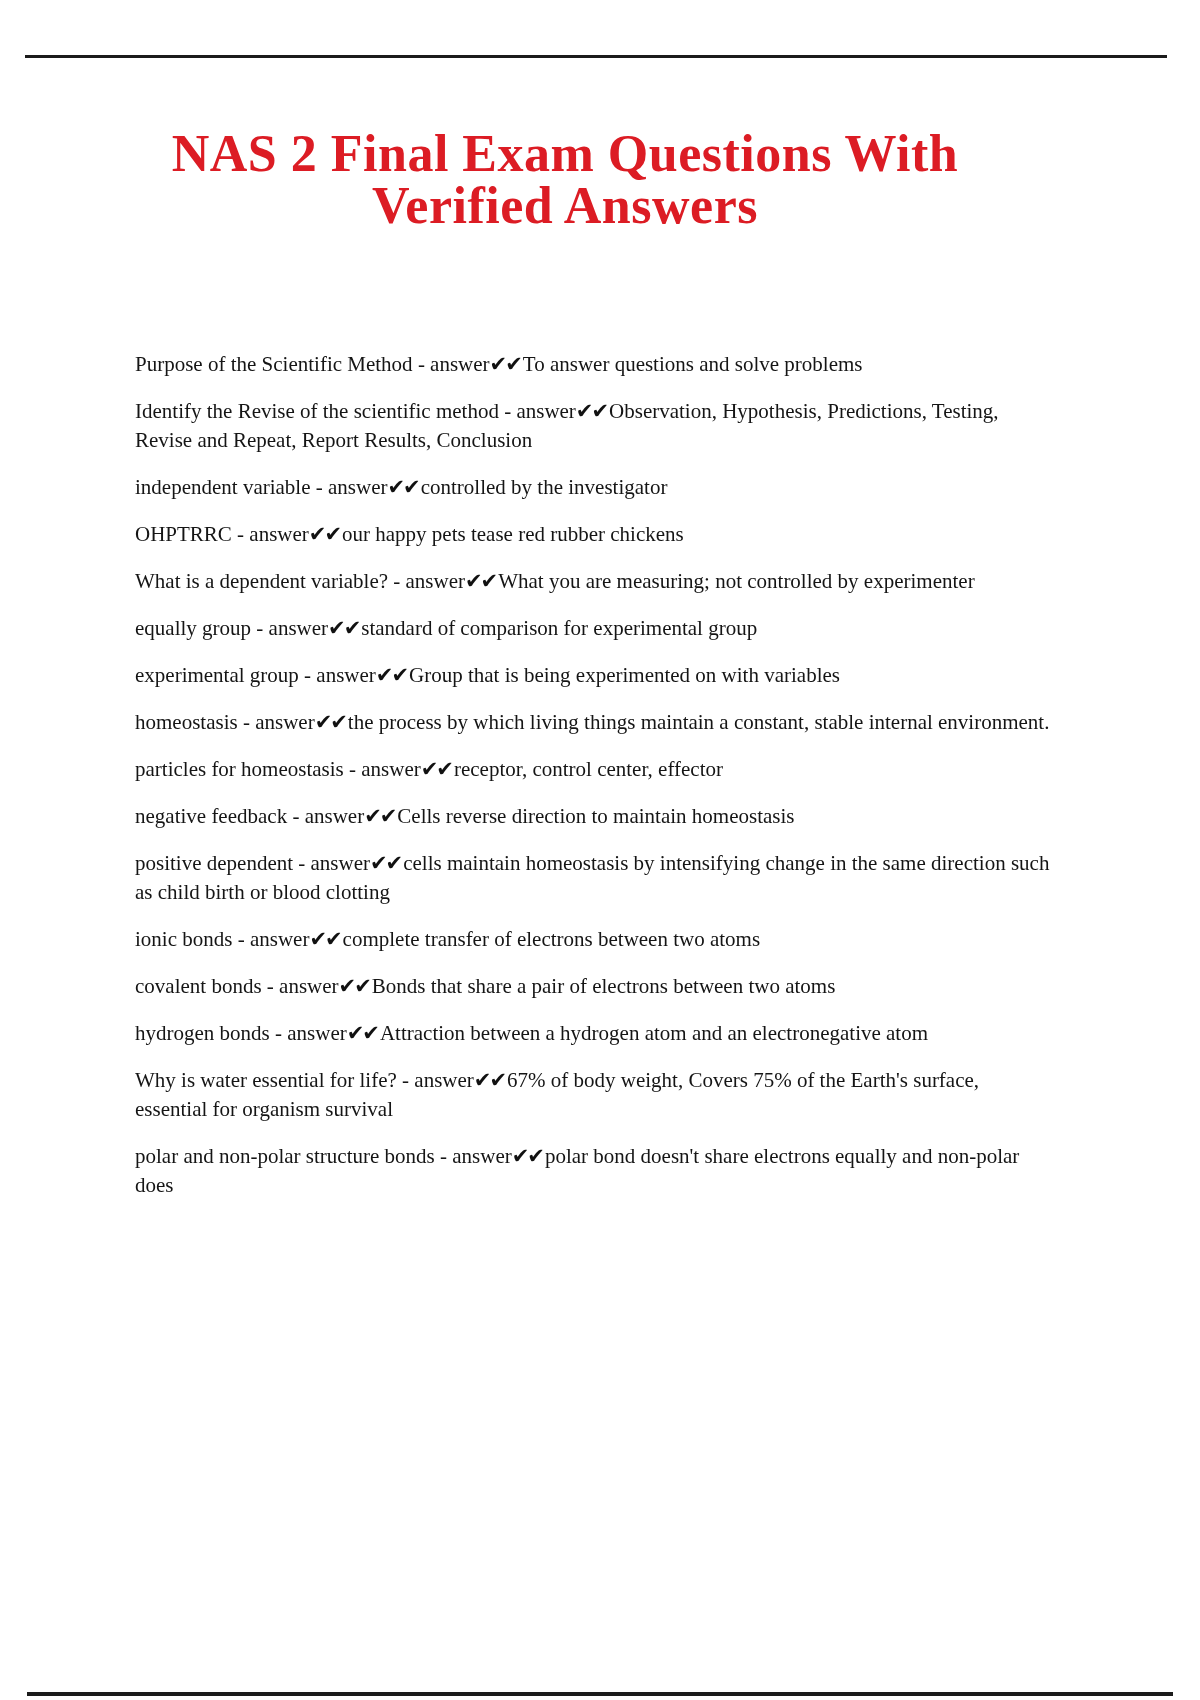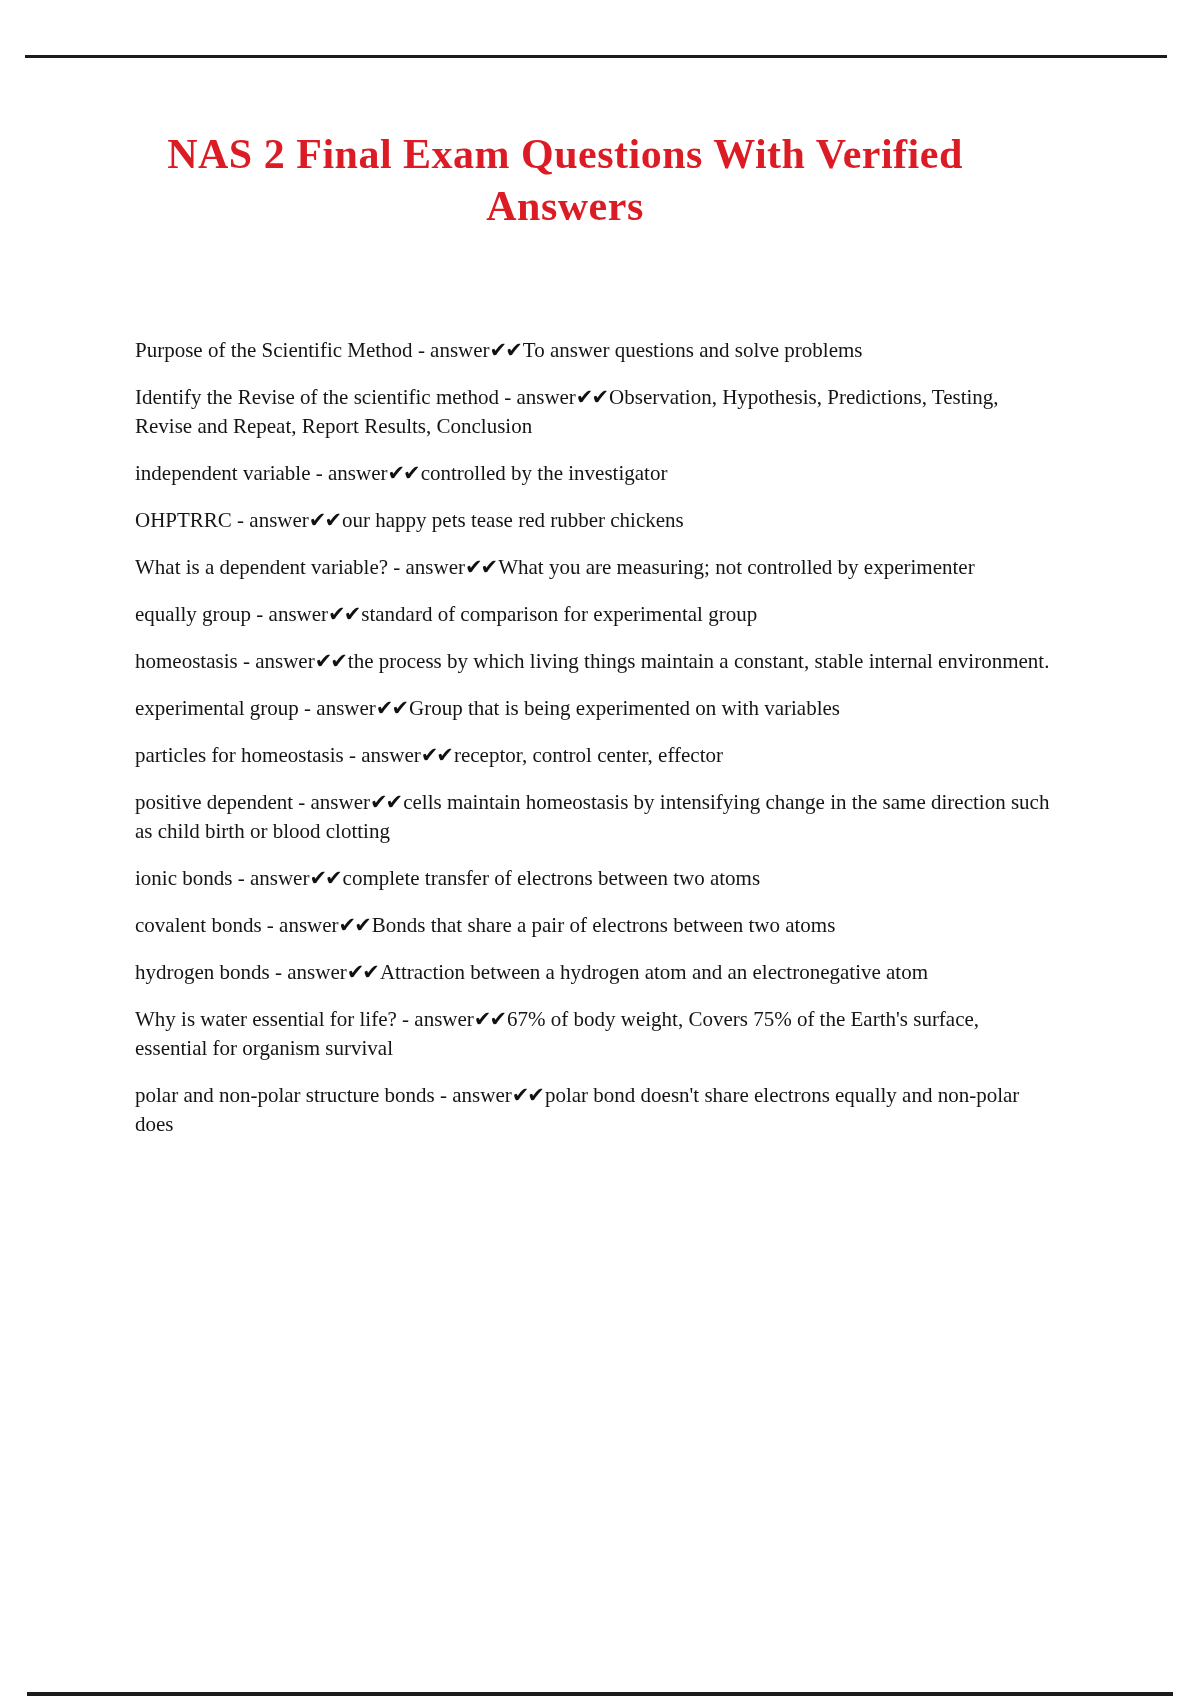--- a/index.html
+++ b/index.html
@@ -34,28 +34,28 @@
     height: 4px;
   }
   .doc-title {
     position: absolute;
     top: 128px;
     left: 100px;
     width: 930px;
     margin: 0;
     text-align: center;
     font-weight: bold;
-    font-size: 42px;
+    font-size: 52px;
     line-height: 52px;
     color: #dc1c24;
     letter-spacing: 0.5px;
   }
   .content {
     position: absolute;
-    top: 336px;
+    top: 350px;
     left: 135px;
     width: 915px;
   }
   .qa {
     margin: 0 0 18px 0;
     font-size: 21px;
     line-height: 29px;
     color: #151515;
     text-align: left;
   }
@@ -82,26 +82,27 @@
   <p class="qa"><span>Identify the Revise of the scientific method</span><span> - answer</span><span class="checks">✔✔</span><span>Observation, Hypothesis, Predictions, Testing, Revise and Repeat, Report Results, Conclusion</span></p>
 
   <p class="qa"><span>independent variable</span><span> - answer</span><span class="checks">✔✔</span><span>controlled by the investigator</span></p>
 
   <p class="qa"><span>OHPTRRC</span><span> - answer</span><span class="checks">✔✔</span><span>our happy pets tease red rubber chickens</span></p>
 
   <p class="qa"><span>What is a dependent variable?</span><span> - answer</span><span class="checks">✔✔</span><span>What you are measuring; not controlled by experimenter</span></p>
 
   <p class="qa"><span>equally group</span><span> - answer</span><span class="checks">✔✔</span><span>standard of comparison for experimental group</span></p>
 
+  <p class="qa"><span>experimental group</span><span> - answer</span><span class="checks">✔✔</span><span>Group that is being experimented on with variables</span></p>
+
   <p class="qa"><span>homeostasis</span><span> - answer</span><span class="checks">✔✔</span><span>the process by which living things maintain a constant, stable internal environment.</span></p>
-
-  <p class="qa"><span>experimental group</span><span> - answer</span><span class="checks">✔✔</span><span>Group that is being experimented on with variables</span></p>
 
   <p class="qa"><span>particles for homeostasis</span><span> - answer</span><span class="checks">✔✔</span><span>receptor, control center, effector</span></p>
 
+  <p class="qa"><span>negative feedback</span><span> - answer</span><span class="checks">✔✔</span><span>Cells reverse direction to maintain homeostasis</span></p>
 
   <p class="qa"><span>positive dependent</span><span> - answer</span><span class="checks">✔✔</span><span>cells maintain homeostasis by intensifying change in the same direction such as child birth or blood clotting</span></p>
 
 
   <p class="qa"><span>ionic bonds</span><span> - answer</span><span class="checks">✔✔</span><span>complete transfer of electrons between two atoms</span></p>
 
   <p class="qa"><span>covalent bonds</span><span> - answer</span><span class="checks">✔✔</span><span>Bonds that share a pair of electrons between two atoms</span></p>
 
   <p class="qa"><span>hydrogen bonds</span><span> - answer</span><span class="checks">✔✔</span><span>Attraction between a hydrogen atom and an electronegative atom</span></p>
 

